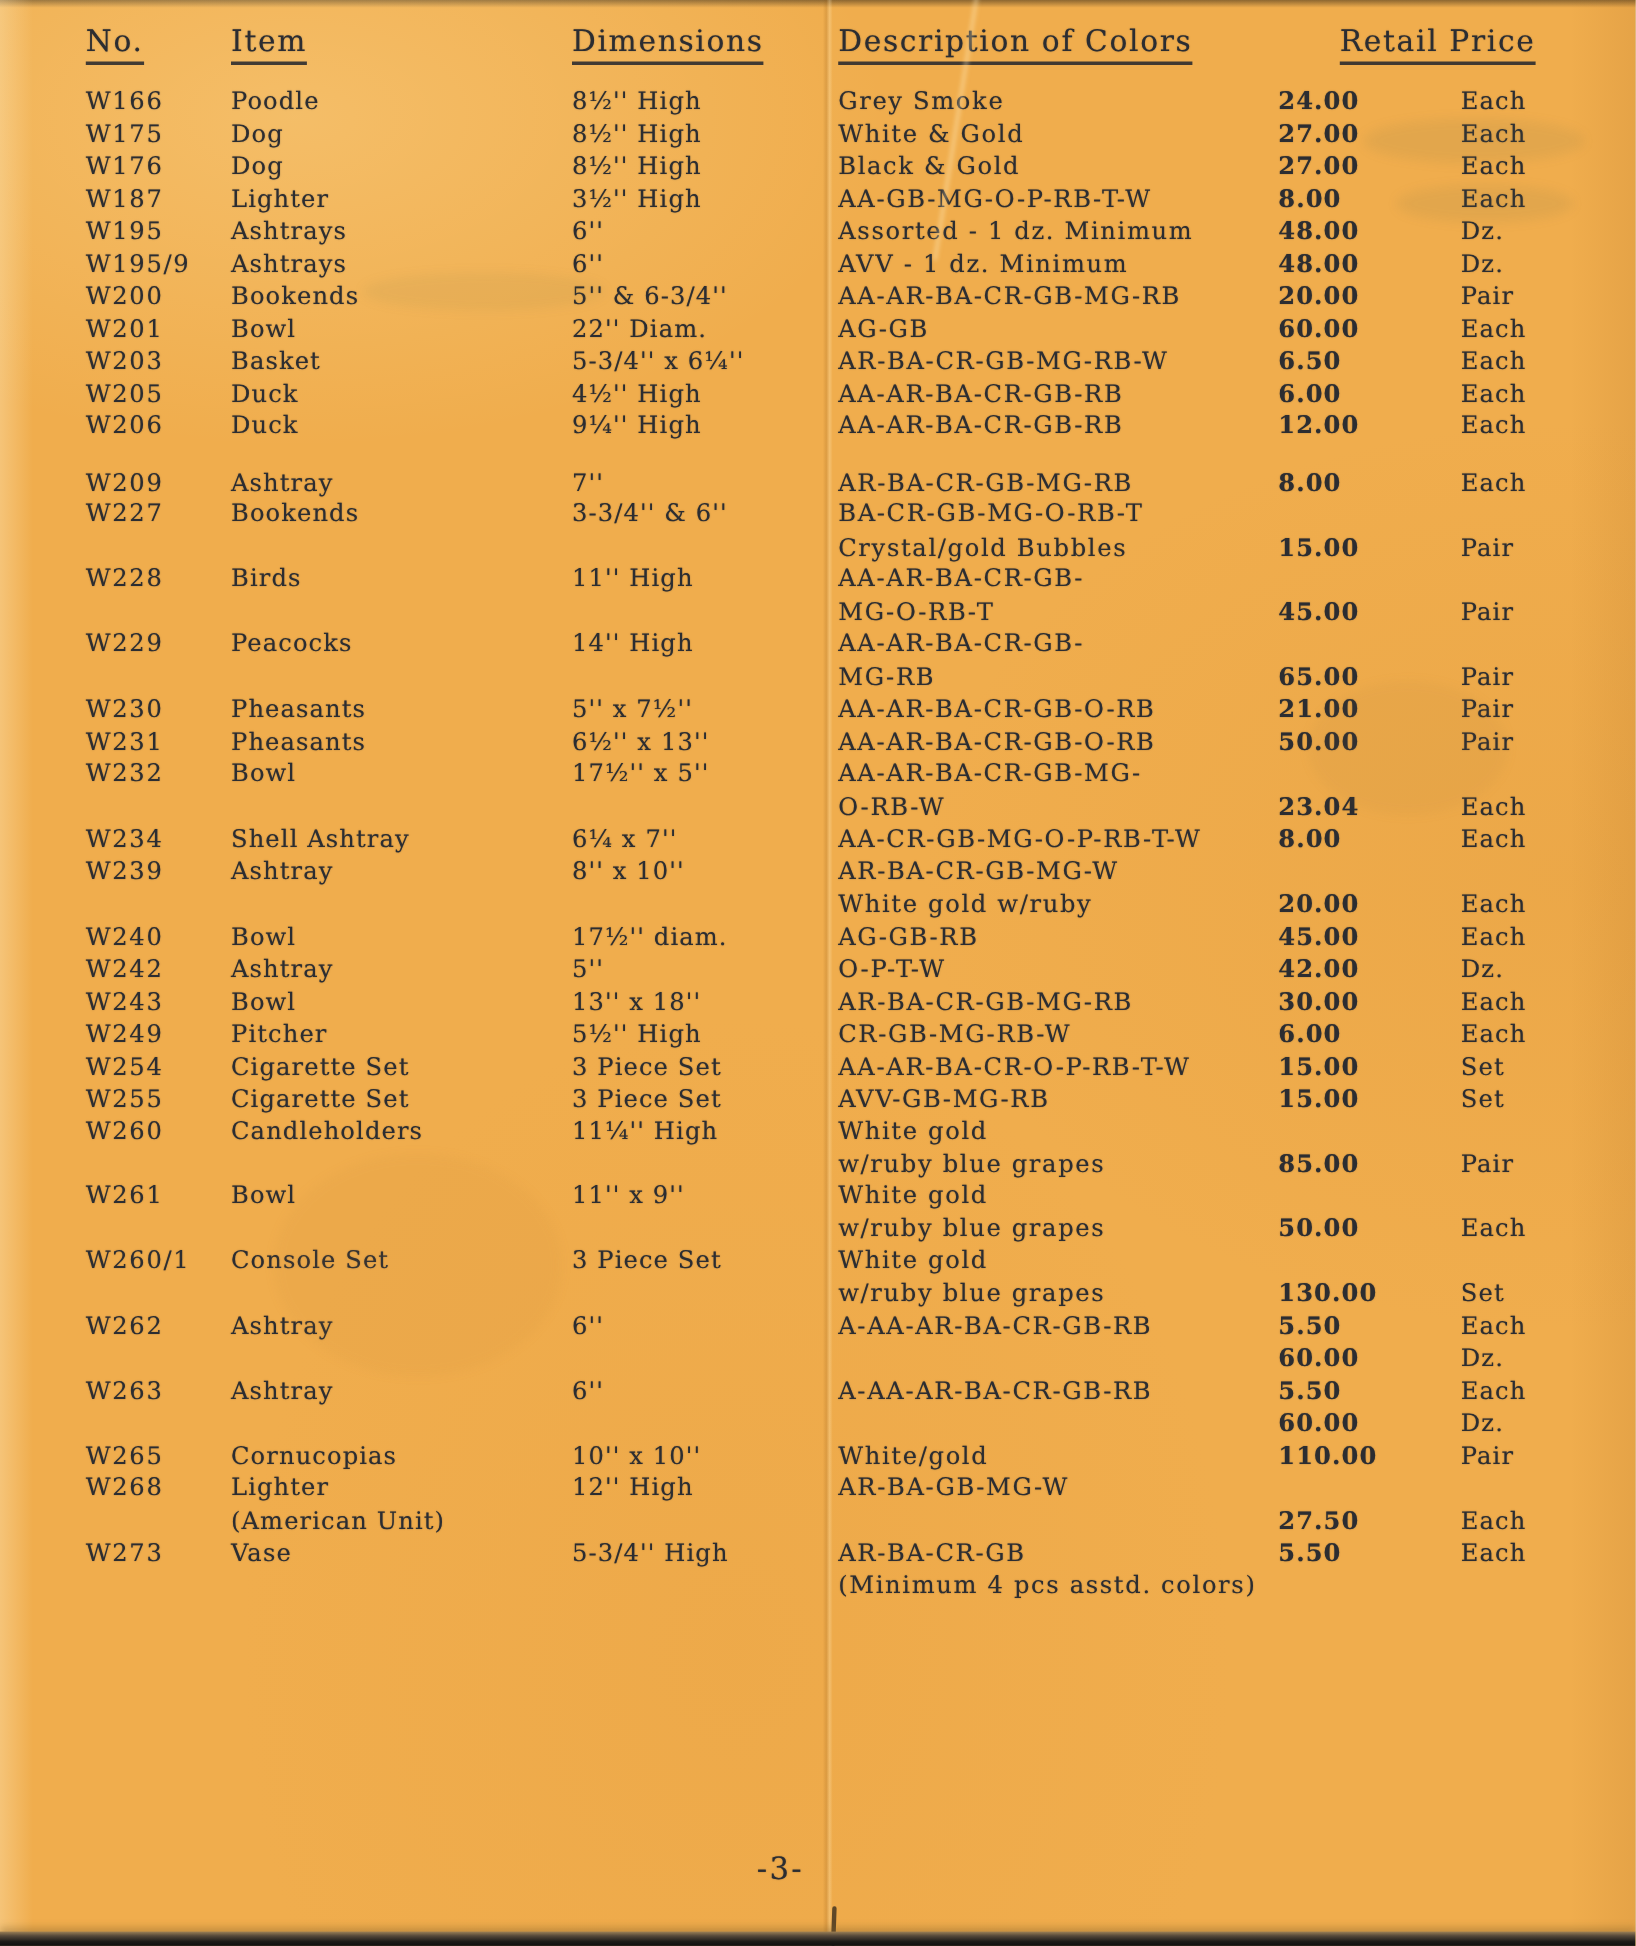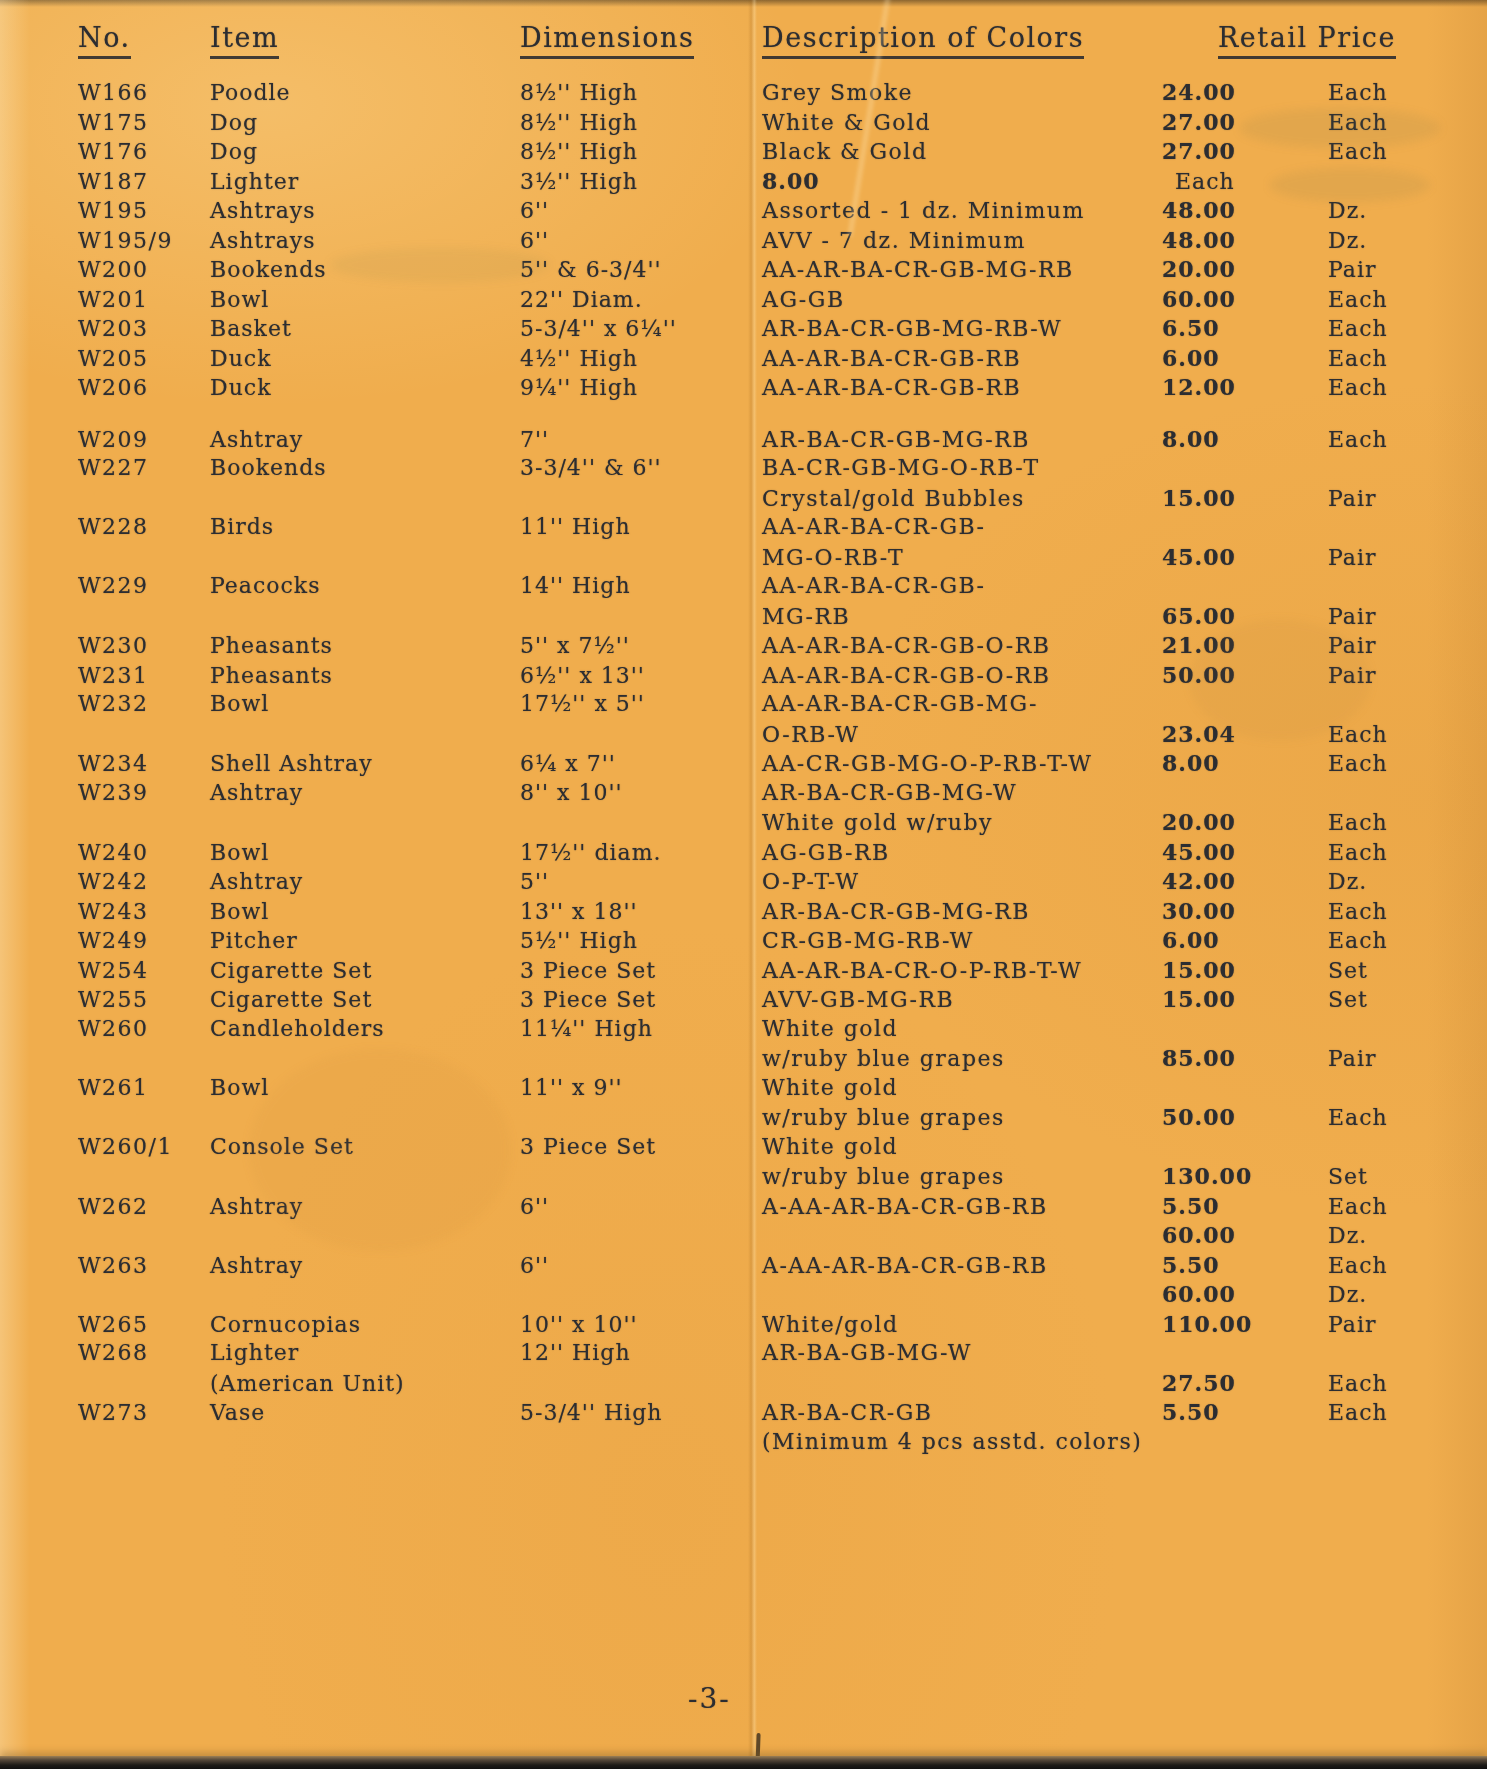--- a/index.html
+++ b/index.html
@@ -128,38 +128,39 @@
     <span class="cell c-dim">8½'' High</span>
     <span class="cell c-desc">Black &amp; Gold</span>
     <span class="cell c-price">27.00</span>
     <span class="cell c-unit">Each</span>
   </div>
 
   <div class="row">
     <span class="cell c-no">W187</span>
     <span class="cell c-item">Lighter</span>
     <span class="cell c-dim">3½'' High</span>
+    <span class="cell c-desc">AA-GB-MG-O-P-RB-T-W</span>
     <span class="cell c-price">8.00</span>
     <span class="cell c-unit">Each</span>
   </div>
 
   <div class="row">
     <span class="cell c-no">W195</span>
     <span class="cell c-item">Ashtrays</span>
     <span class="cell c-dim">6''</span>
     <span class="cell c-desc">Assorted - 1 dz. Minimum</span>
     <span class="cell c-price">48.00</span>
     <span class="cell c-unit">Dz.</span>
   </div>
 
   <div class="row">
     <span class="cell c-no">W195/9</span>
     <span class="cell c-item">Ashtrays</span>
     <span class="cell c-dim">6''</span>
-    <span class="cell c-desc">AVV - 7 dz. Minimum</span>
+    <span class="cell c-desc">AVV - 1 dz. Minimum</span>
     <span class="cell c-price">48.00</span>
     <span class="cell c-unit">Dz.</span>
   </div>
 
   <div class="row">
     <span class="cell c-no">W200</span>
     <span class="cell c-item">Bookends</span>
     <span class="cell c-dim">5'' &amp; 6-3/4''</span>
     <span class="cell c-desc">AA-AR-BA-CR-GB-MG-RB</span>
     <span class="cell c-price">20.00</span>

